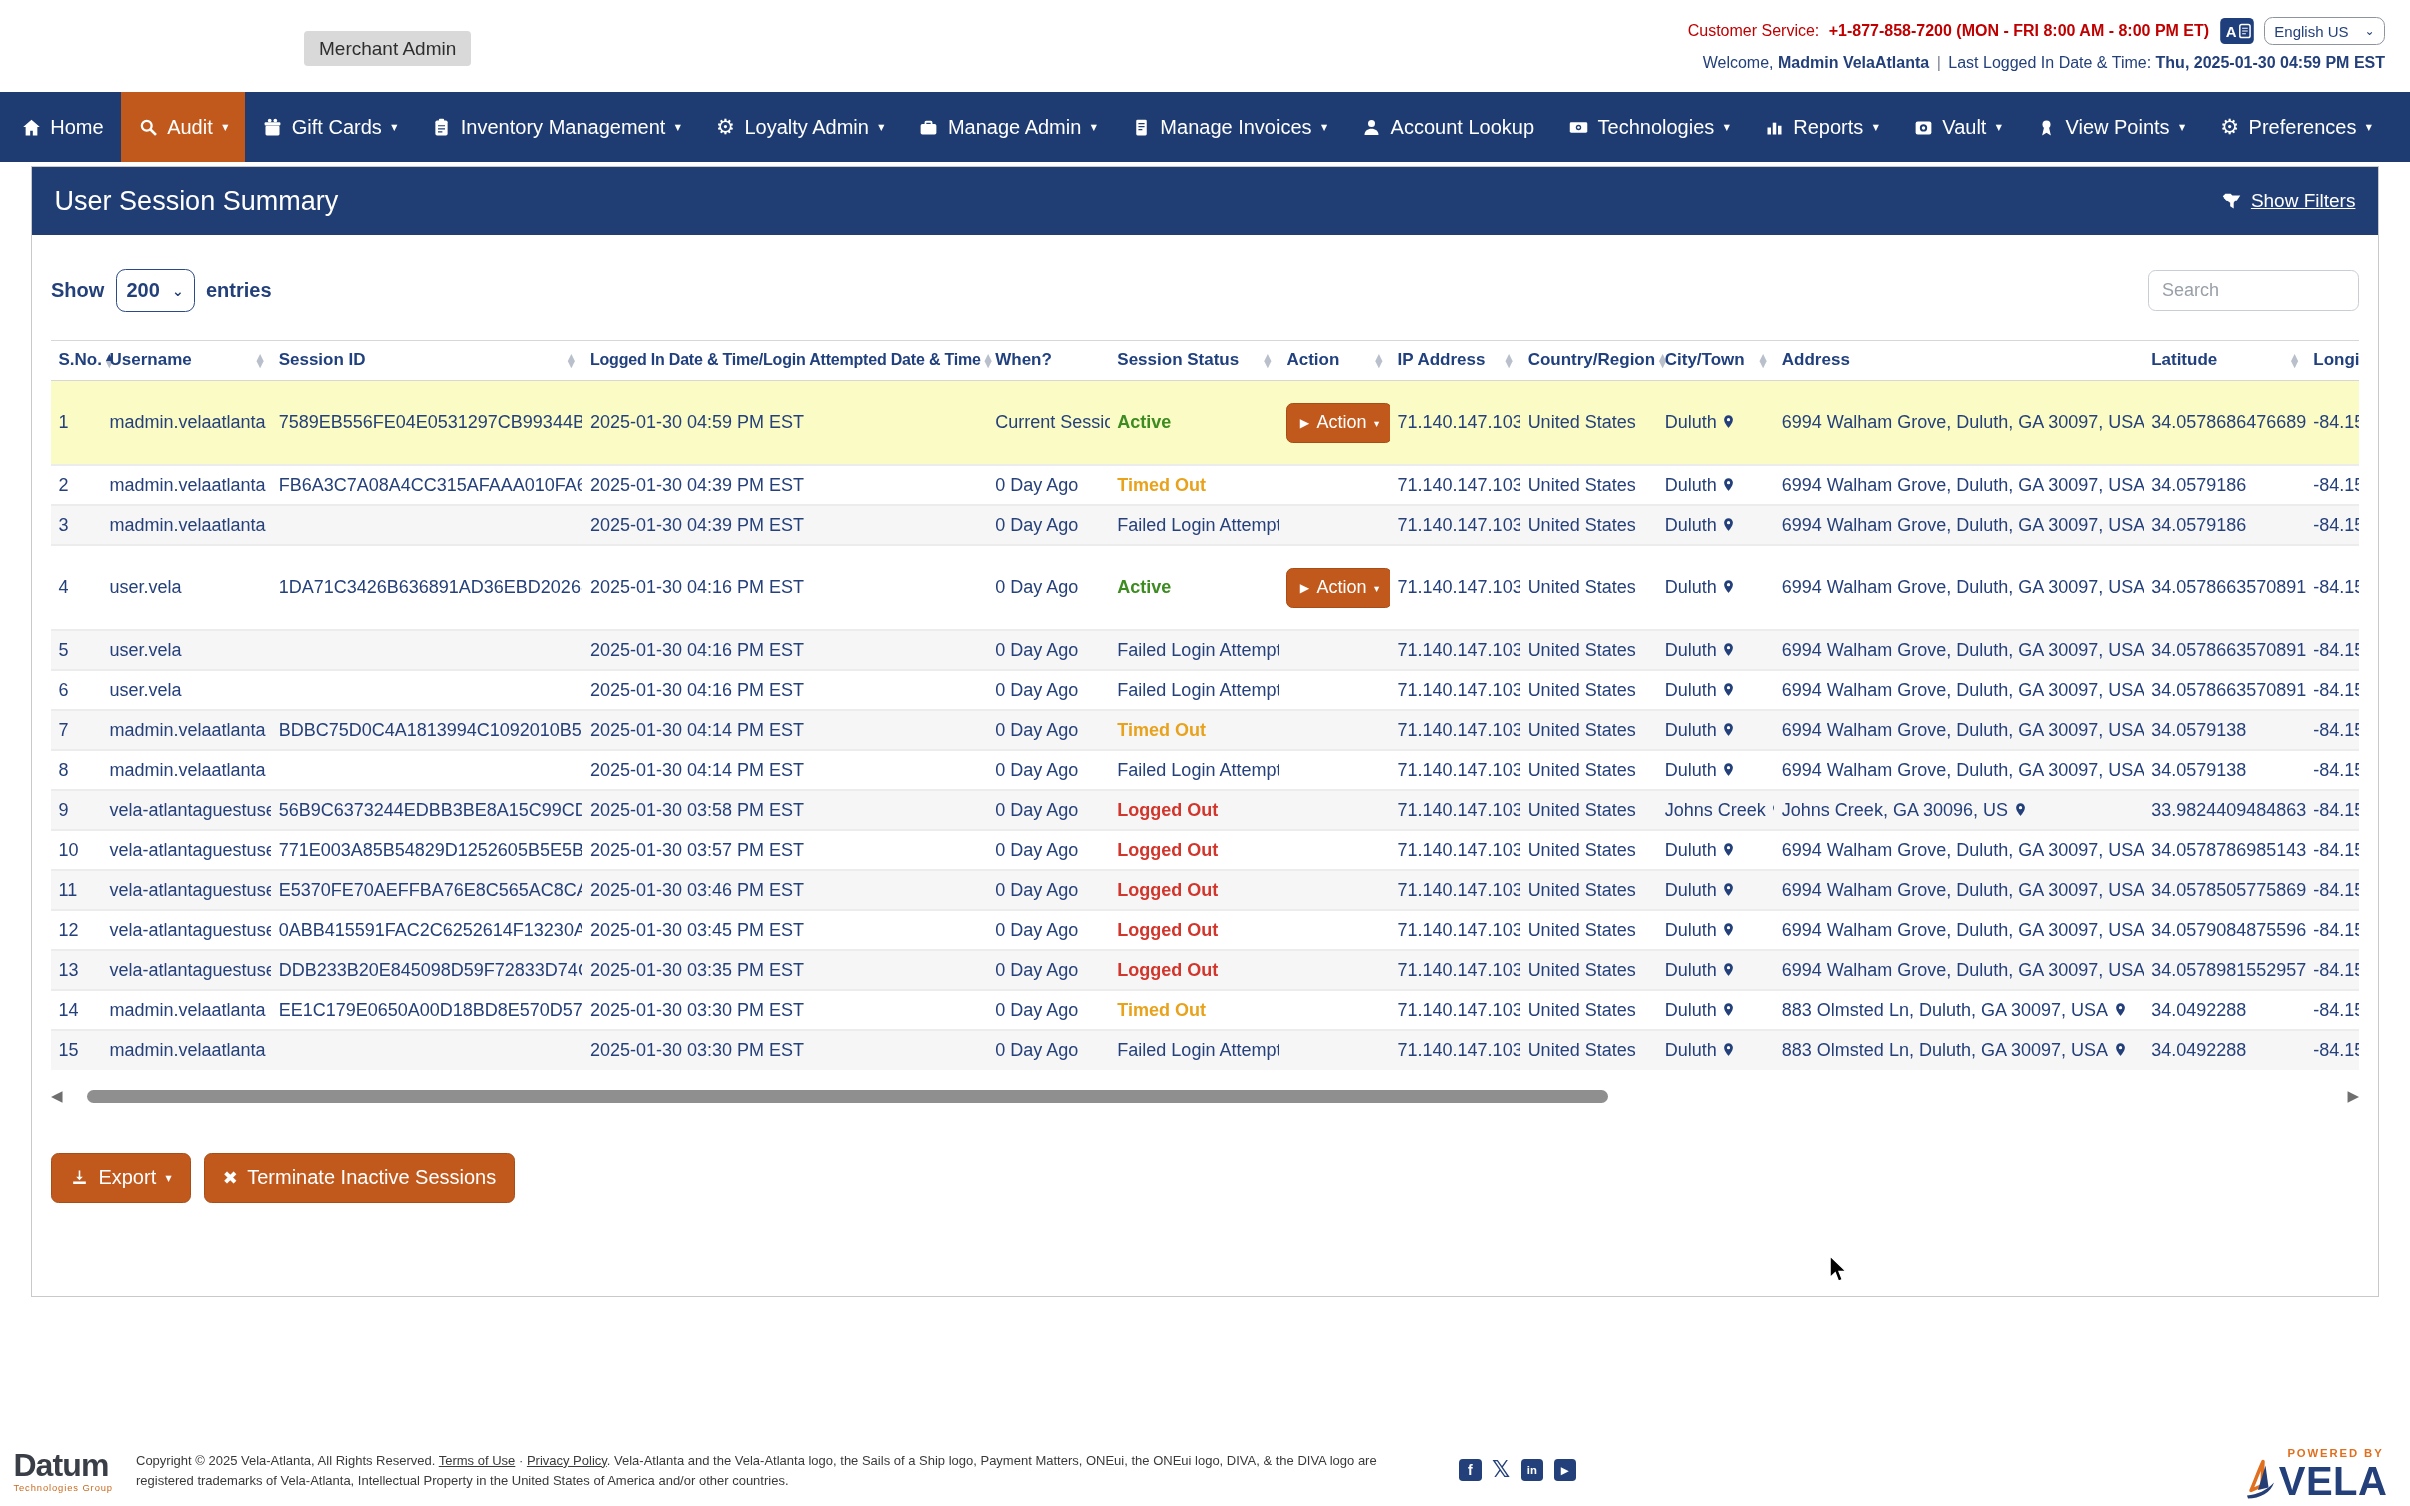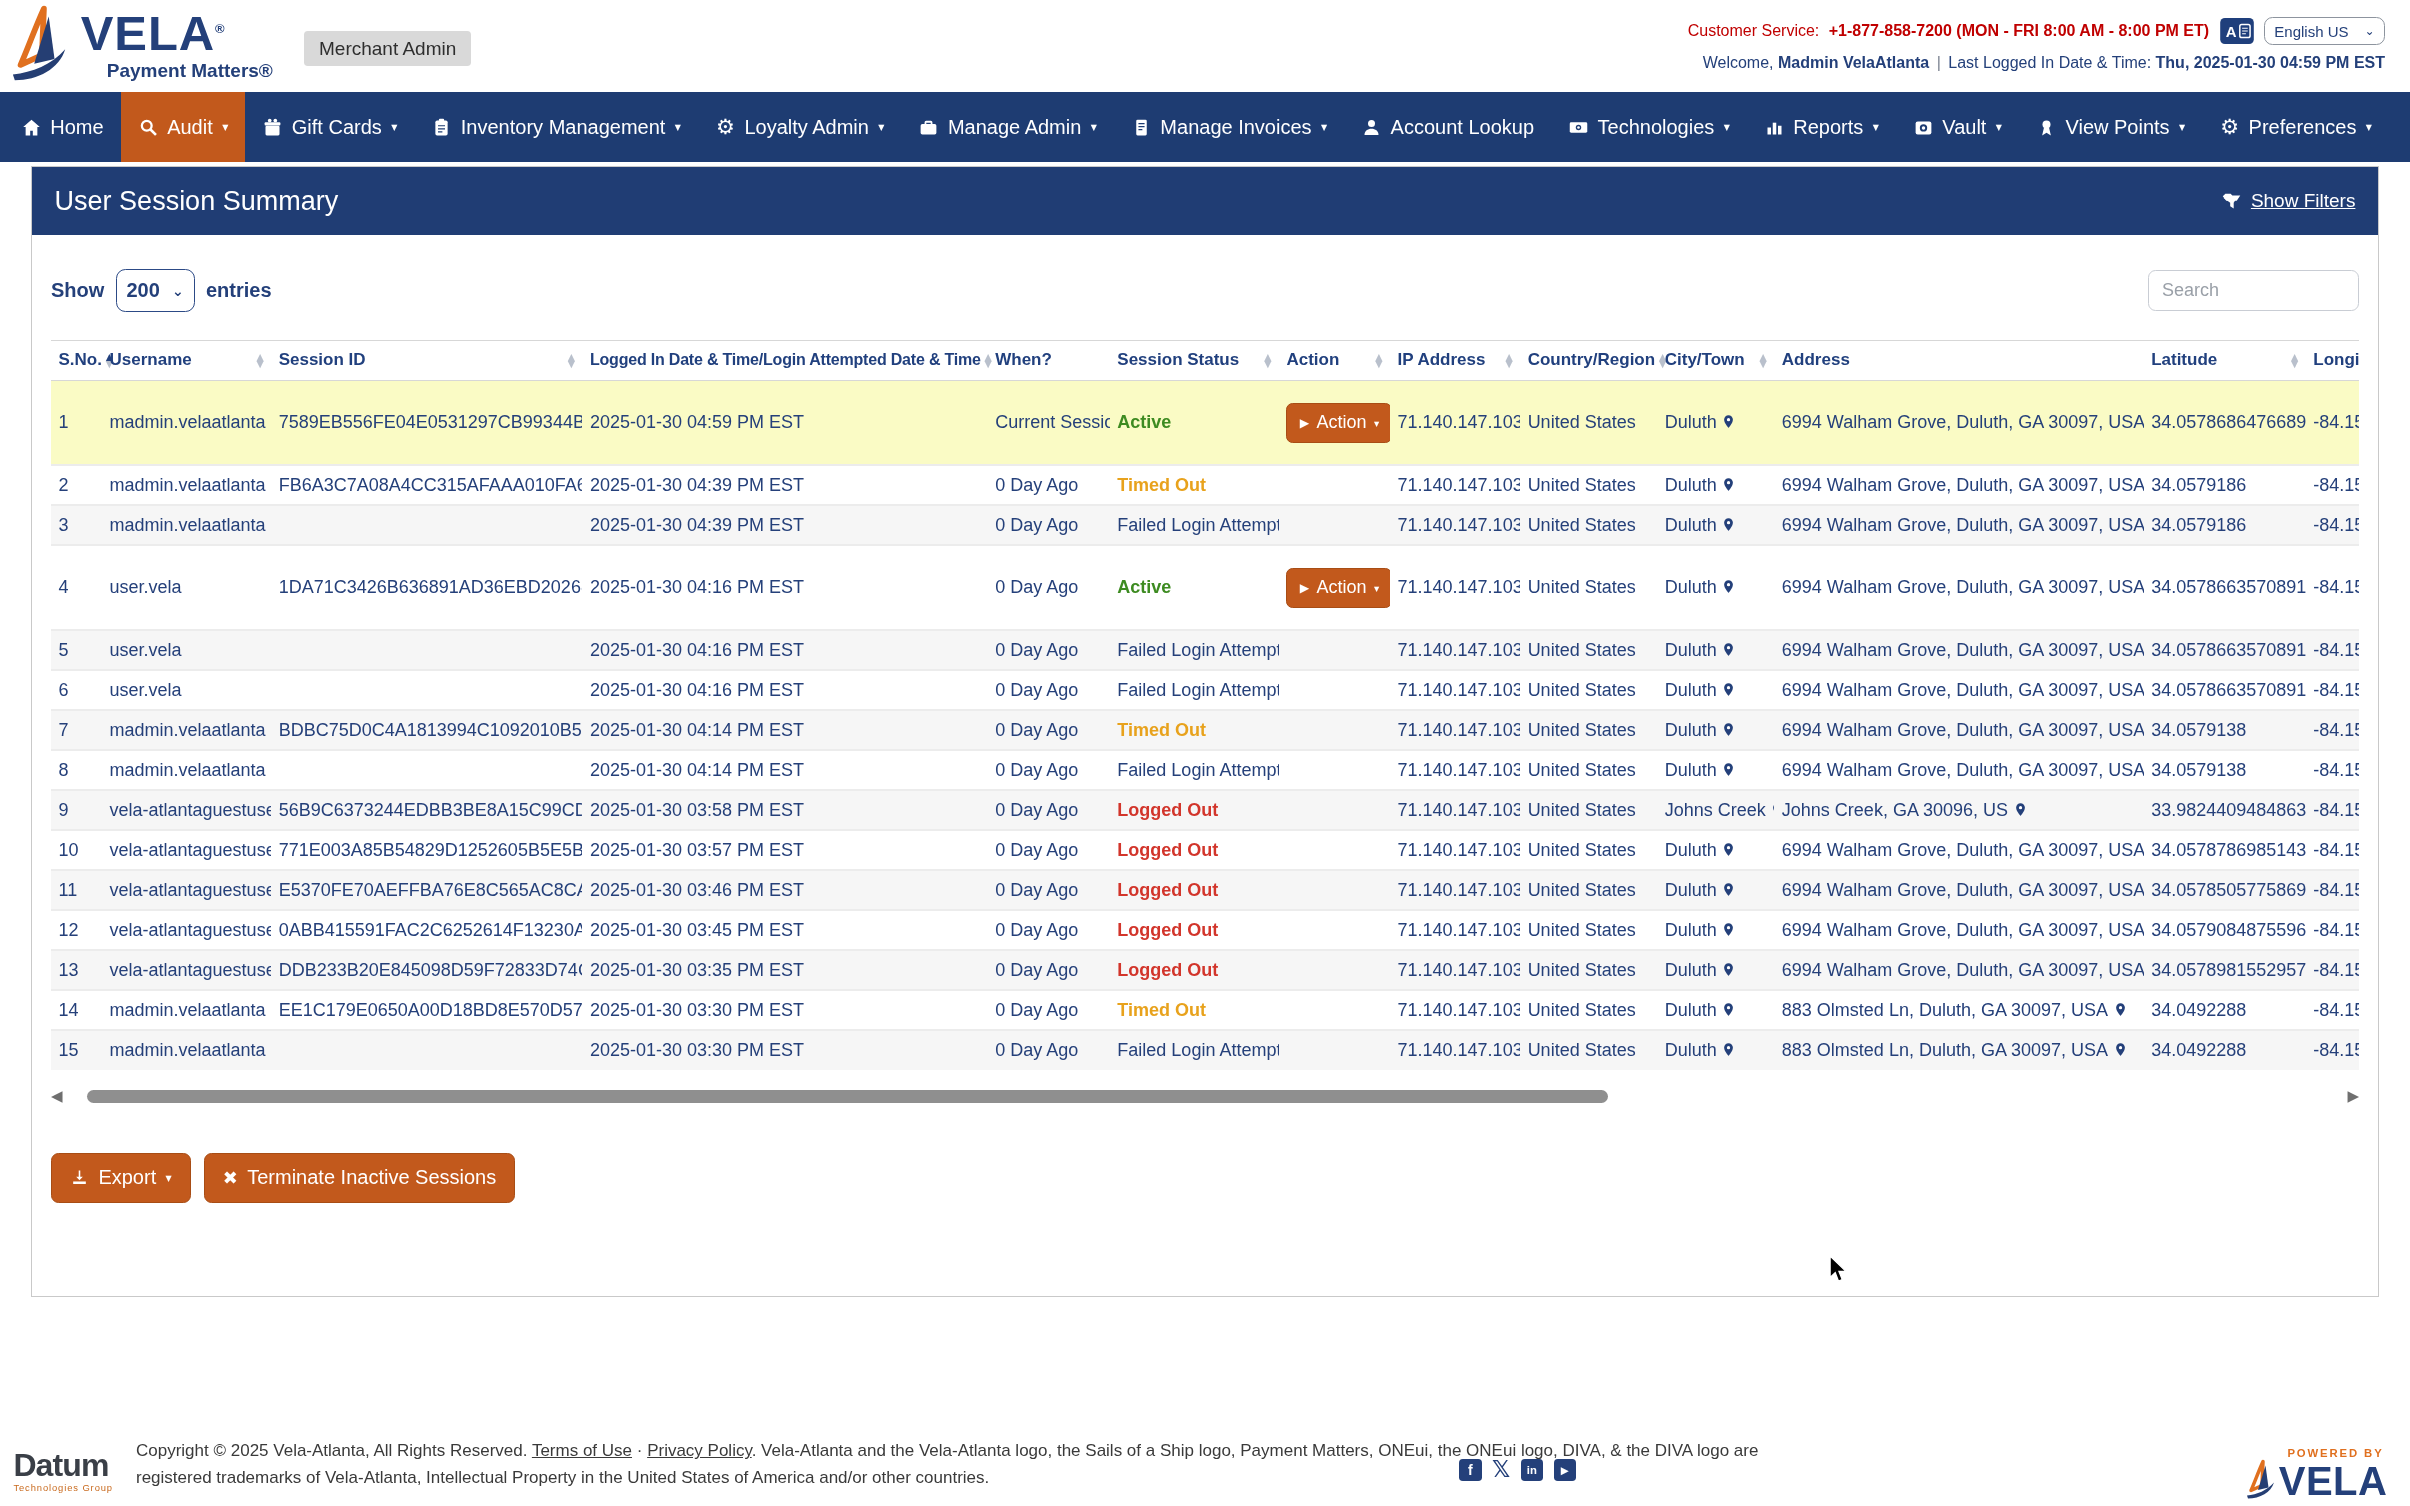--- a/index.html
+++ b/index.html
@@ -106,48 +106,37 @@
   .btn-orange { background:#c2591c; color:#fff; border:0.9px solid #a84d15; border-radius:7.5px;
     padding:12.2px 18px; font-size:20px; display:inline-flex; align-items:center; gap:9.4px; cursor:pointer; }
   .btn-orange svg { width:19px; height:19px; fill:#fff; }
   .btn-orange .glyph { font-size:18px; }
 
   
   footer { position:absolute; left:4px; right:0; bottom:0; height:80px; background:#fff; }
   .datum { position:absolute; left:9.4px; bottom:13px; }
   .datum-name { font-size:32px; font-weight:bold; color:#3a3f47; letter-spacing:-0.9px; line-height:30px; }
   .datum-sub { font-size:9.4px; color:#c96a1e; letter-spacing:0.9px; margin-top:1.9px; }
-  .copyright { position:absolute; left:132px; bottom:15px; font-size:17px; color:#3a3a3a; line-height:1.55; }
+  .copyright { position:absolute; left:132px; bottom:15px; font-size:13px; color:#3a3a3a; line-height:1.55; }
   .copyright a { color:#3a3a3a; }
   .social { position:absolute; left:1455px; bottom:22.6px; display:flex; gap:10.4px; align-items:center; }
   .social .sq { width:22.6px; height:22.6px; background:#24407a; border-radius:3.8px; color:#fff;
     display:flex; align-items:center; justify-content:center; font-size:14px; font-weight:bold; cursor:pointer; }
   .social .xg { color:#24407a; font-size:22.6px; font-weight:bold; cursor:pointer; }
   .powered { position:absolute; right:22.6px; bottom:5.6px; text-align:right; }
   .powered-lbl { font-size:11.3px; color:#e0701f; letter-spacing:1.9px; font-weight:bold; margin-right:3.8px; }
   .powered-row { display:flex; align-items:flex-end; gap:1.9px; justify-content:flex-end; }
   .powered-vela { font-size:40px; font-weight:bold; color:#24407a; line-height:38px; letter-spacing:0.5px; }
 
   .cursor { position:absolute; left:1828px; top:1255px; width:21px; height:28px; z-index:50; }
 </style>
 </head>
 <body>
 
 <div class="topbar">
-  <div class="brand">
-    <svg width="62" height="79" viewBox="0 0 64 80">
-      <path d="M36 4 C26 26 20 44 12 62 L34 52 Z" fill="none" stroke="#e0701f" stroke-width="6" stroke-linejoin="round"></path>
-      <path d="M41 12 L47 56 L26 61 Z" fill="#253e73"></path>
-      <path d="M4 72 C24 70 44 62 58 46 C52 66 30 78 6 78 Z" fill="#253e73"></path>
-    </svg>
-    <div class="brand-text">
-      <div class="brand-word"><span>VELA</span><sup class="brand-reg">®</sup></div>
-      <div class="brand-tag">Payment Matters®</div>
-    </div>
-  </div>
   <div class="merchant-badge">Merchant Admin</div>
 
   <div class="top-right">
     <div class="cs-line">
       <span class="cs-label">Customer Service:</span>
       <span class="cs-phone"><span>+1-877-858-7200</span> <span>(MON - FRI 8:00 AM - 8:00 PM ET)</span></span>
       <span class="translate-btn">
         <svg width="36" height="28" viewBox="0 0 38 30">
           <rect x="1" y="1" width="36" height="28" rx="5" fill="#1f3f7c"></rect>
           <text x="7" y="21" fill="#fff" font-size="16" font-weight="bold" font-family="Liberation Sans,sans-serif">A</text>

